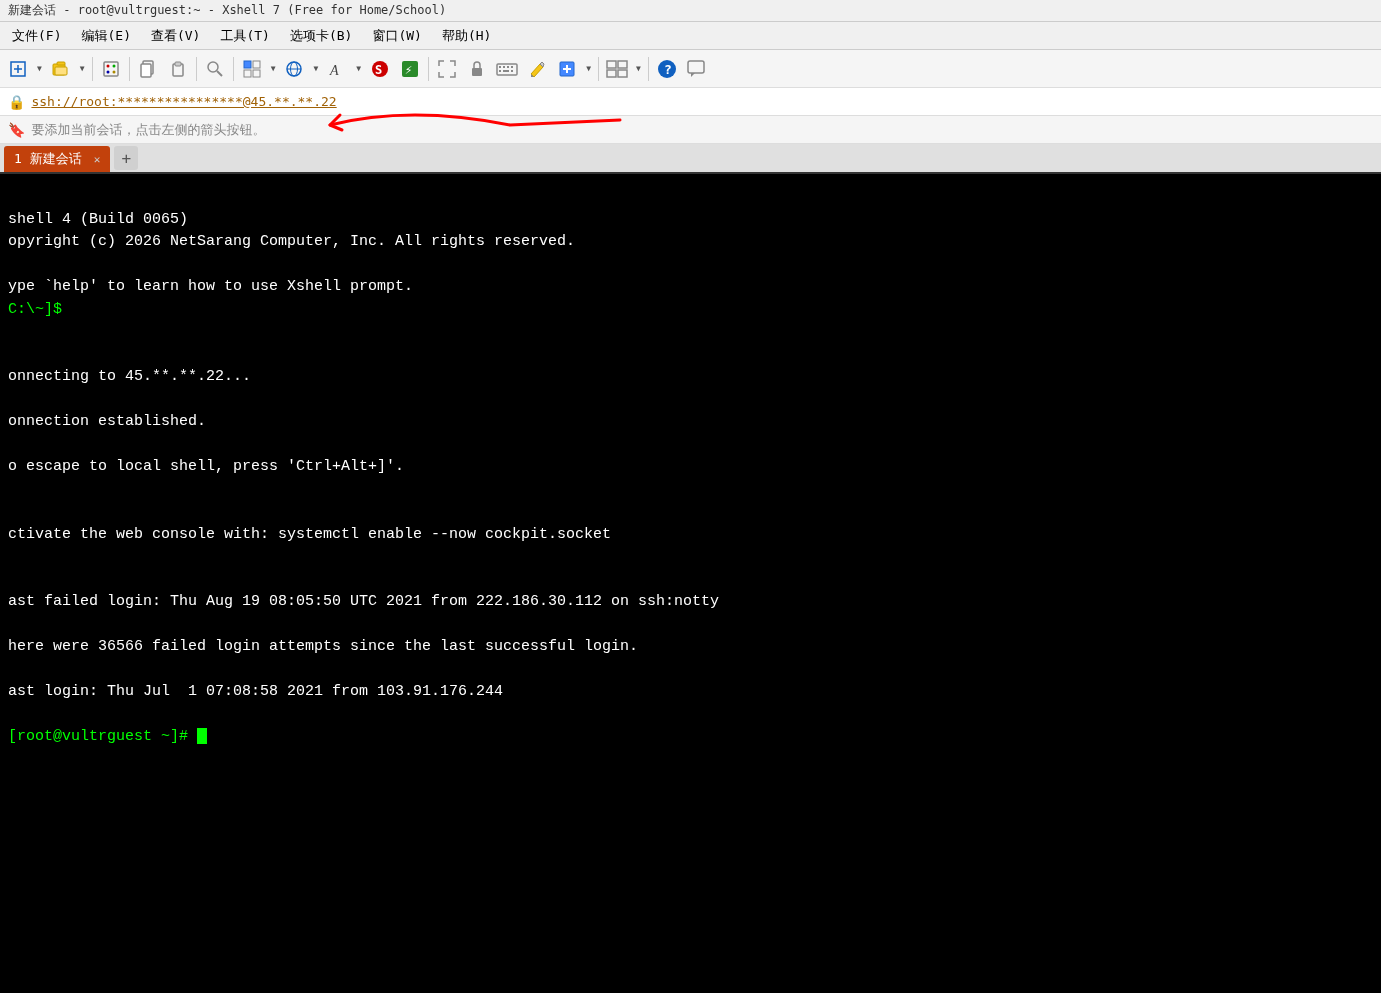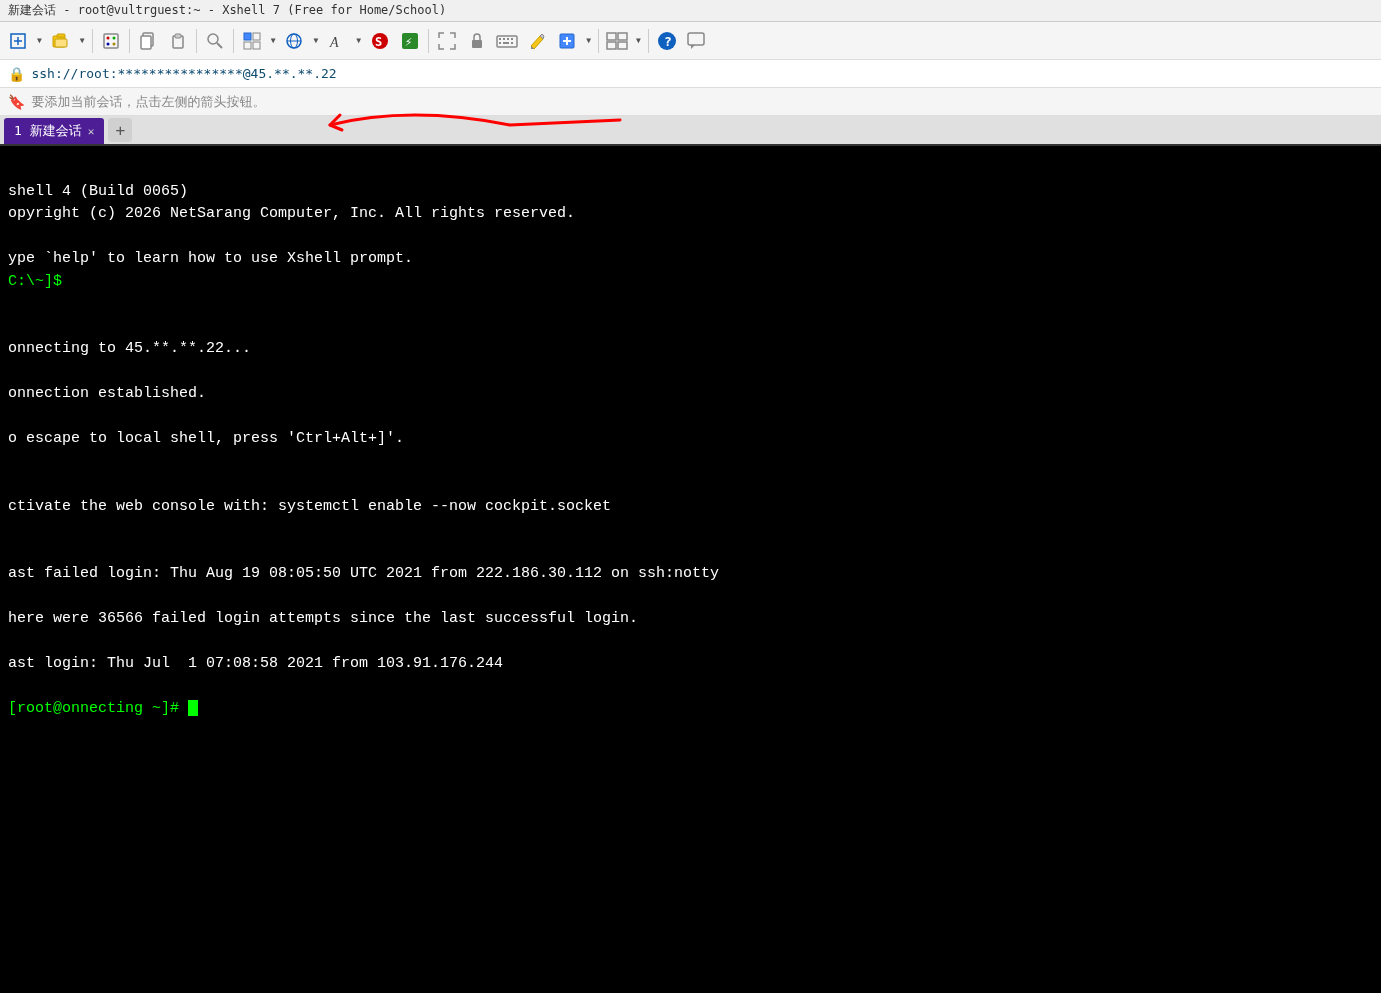--- a/index.html
+++ b/index.html
@@ -87,22 +87,23 @@
       font-size: 12px;
       color: #333;
     }
     .address-icon {
       color: #e07000;
       margin-right: 6px;
       font-size: 14px;
     }
     .address-text {
       font-size: 13px;
-      color: #0c4a6e;
+      color: #a16207;
       flex: 1;
+      text-decoration: underline;
     }
 
     
     .info-bar {
       background: #f5f5f5;
       height: 28px;
       display: flex;
       align-items: center;
       padding: 0 8px;
       font-size: 13px;
@@ -120,28 +121,28 @@
       background: #e0e0e0;
       height: 30px;
       display: flex;
       align-items: flex-end;
       padding: 0 4px;
       border-bottom: 2px solid #333;
     }
     .tab {
       display: flex;
       align-items: center;
-      background: #4c1d95;
+      background: #c2410c;
       color: #fff;
       height: 26px;
       padding: 0 10px;
       font-size: 13px;
       cursor: pointer;
       border-radius: 3px 3px 0 0;
-      gap: 6px;
+      gap: 12px;
       min-width: 100px;
     }
     .tab-close {
       font-size: 11px;
       color: #ccc;
       cursor: pointer;
     }
     .tab-add {
       width: 24px;
       height: 24px;
@@ -212,20 +213,29 @@
   </style>
 </head>
 <body>
 
 <div class="app-container">
 
   <div class="title-bar">
     <span>新建会话 - root@vultrguest:~ - Xshell 7 (Free for Home/School)</span>
   </div>
 
+  <div class="menu-bar">
+    <span class="menu-item">文件(F)</span>
+    <span class="menu-item">编辑(E)</span>
+    <span class="menu-item">查看(V)</span>
+    <span class="menu-item">工具(T)</span>
+    <span class="menu-item">选项卡(B)</span>
+    <span class="menu-item">窗口(W)</span>
+    <span class="menu-item">帮助(H)</span>
+  </div>
 
   <div class="toolbar">
 
     <div class="tb-btn" title="新建">
       <svg width="18" height="18" viewBox="0 0 18 18">
           <rect x="2" y="2" width="14" height="14" fill="none" stroke="#1060c0" stroke-width="1.5"></rect>
           <line x1="9" y1="5" x2="9" y2="13" stroke="#1060c0" stroke-width="1.5"></line>
           <line x1="5" y1="9" x2="13" y2="9" stroke="#1060c0" stroke-width="1.5"></line>
         </svg>
     </div>
@@ -445,21 +455,21 @@
 
 ctivate the web console with: systemctl enable --now cockpit.socket</span>
 <span class="white">
 
 ast failed login: Thu Aug 19 08:05:50 UTC 2021 from 222.186.30.112 on ssh:notty</span>
 <span class="white">
 here were 36566 failed login attempts since the last successful login.</span>
 <span class="white">
 ast login: Thu Jul  1 07:08:58 2021 from 103.91.176.244</span>
 <span class="white">
-</span><span class="green">[root@onnecting ~]# </span><span class="cursor-block"></span>
+</span><span class="green">[root@vultrguest ~]# </span><span class="cursor-block"></span>
     </div>
   </div>
 
 </div>
 
 <svg class="annotation-svg" width="500" height="60" viewBox="0 0 500 60">
 
   <path d="M 200 30 Q 280 10 380 30 L 490 25" fill="none" stroke="#ff0000" stroke-width="3" stroke-linecap="round"></path>
   <path d="M 200 30 L 210 20 M 200 30 L 212 35" fill="none" stroke="#ff0000" stroke-width="3" stroke-linecap="round"></path>
 </svg>

